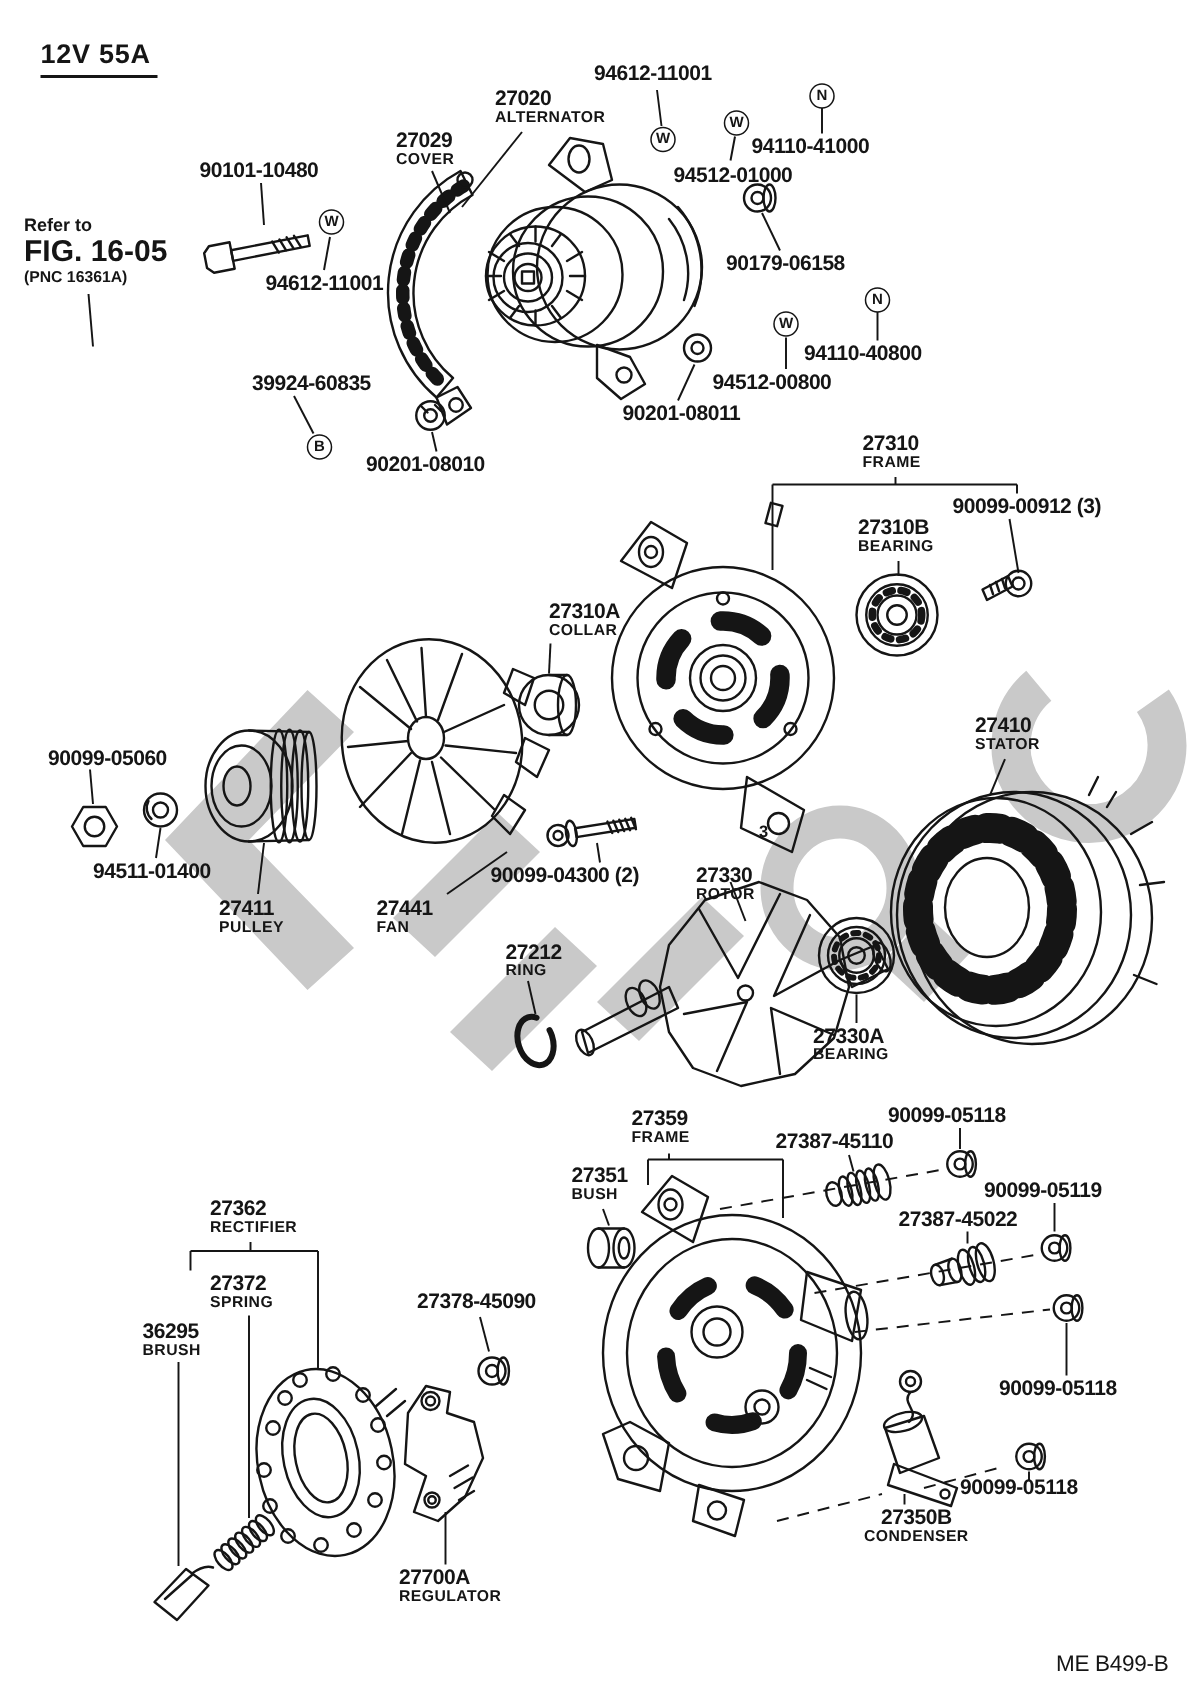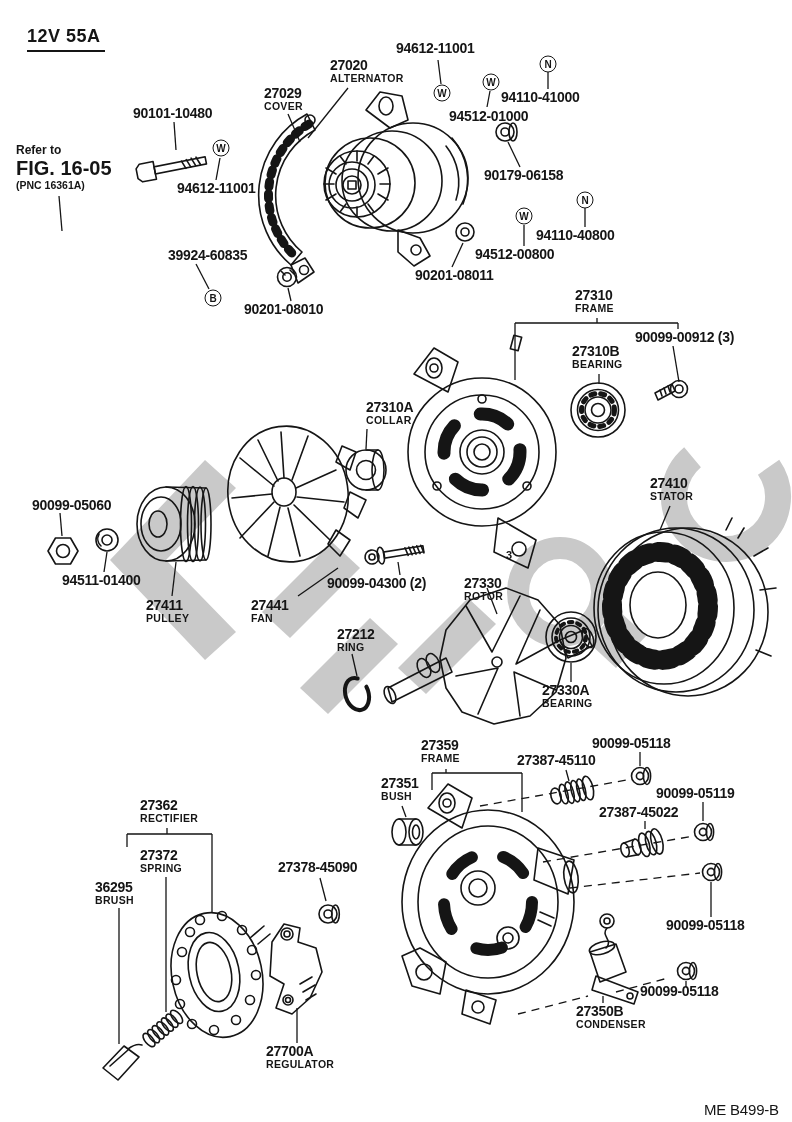--- a/index.html
+++ b/index.html
@@ -527,21 +527,21 @@
     </div>
     <div class="plabel" style="left: 278px; top: 860px;">
       <div class="pnum">27378-45090</div>
     </div>
     <div class="plabel" style="left: 666px; top: 918px;">
       <div class="pnum">90099-05118</div>
     </div>
     <div class="plabel" style="left: 640px; top: 984px;">
       <div class="pnum">90099-05118</div>
     </div>
-    <div class="plabel" style="left: 576px; top: 1004px;">
+    <div class="plabel" style="left: 576px; top: 1004px; text-align: center;">
       <div class="pnum">27350B</div>
       <div class="psub">CONDENSER</div>
     </div>
     <div class="plabel" style="left: 266px; top: 1044px;">
       <div class="pnum">27700A</div>
       <div class="psub">REGULATOR</div>
     </div>
   </div>
 <div>
     <span class="sym" style="left: 442px; top: 93px;">W</span>

